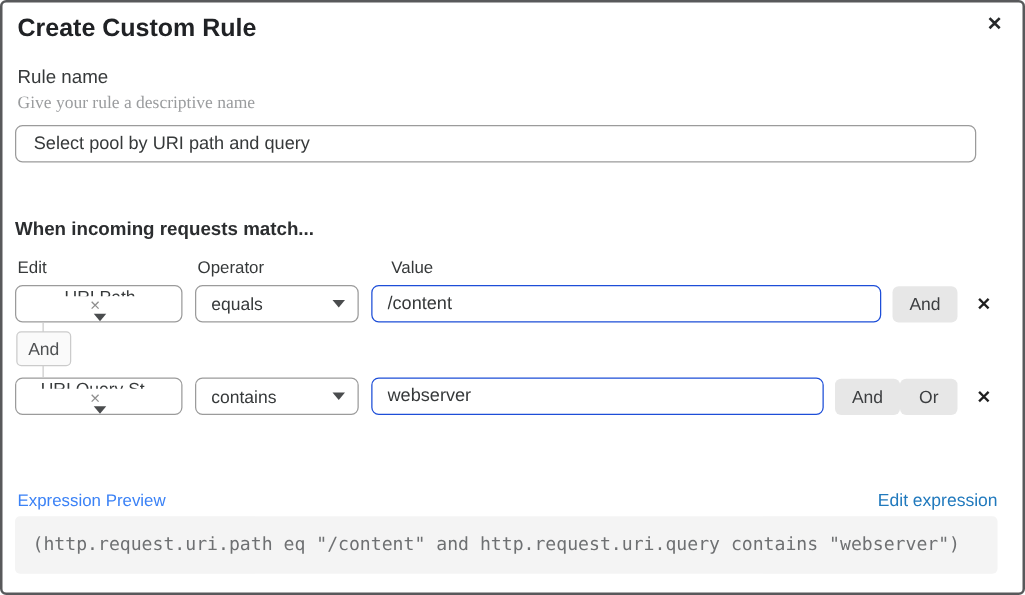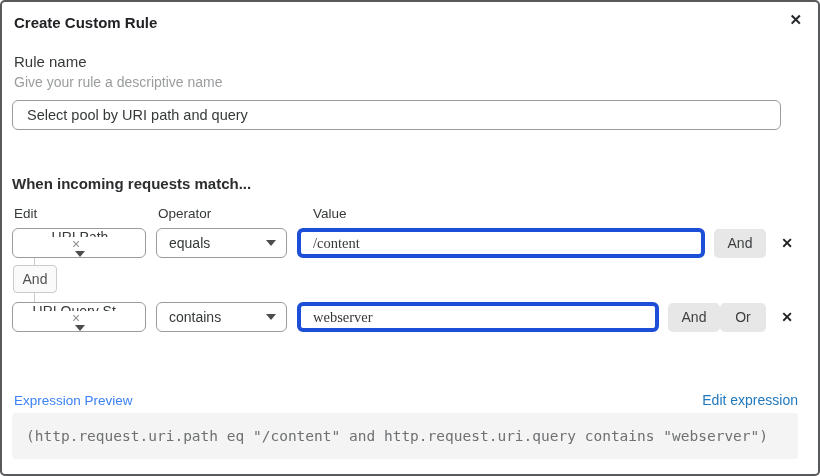--- a/index.html
+++ b/index.html
@@ -27,36 +27,37 @@
     background: transparent;
     font-size: 15px;
     font-weight: 700;
     color: #26282a;
     cursor: pointer;
     line-height: 20px;
     padding: 2px 4px;
   }
   .title {
     margin: 9px 0 0 2px;
-    font-size: 15px;
+    font-size: 20px;
     line-height: 24px;
     font-weight: 700;
     color: #202225;
   }
   .rule-label {
     margin: 18px 0 0 2px;
     font-size: 15px;
     line-height: 18px;
     color: #36393a;
   }
   .rule-hint {
     margin: 3px 0 0 2px;
     font-size: 14px;
     line-height: 17px;
     color: #9a9c9e;
+    font-family: Liberation Serif, serif;
   }
   .rule-input {
     margin-top: 9px;
     width: 769px;
     height: 30px;
     border: 1px solid #9b9b9b;
     border-radius: 6px;
     padding: 0 14px;
     font-family: "Liberation Sans", "DejaVu Sans", sans-serif;
     font-size: 14.5px;
@@ -119,24 +120,24 @@
     width: 0; height: 0;
     border-left: 5px solid transparent;
     border-right: 5px solid transparent;
     border-top: 6px solid #4a4c4e;
     flex: 0 0 auto;
   }
   .value-input {
     flex: 1;
     margin-left: 10px;
     height: 30px;
-    border: 4px solid #1d4ed8;
+    border: 1px solid #1d4ed8;
     border-radius: 6px;
     padding: 0 12px;
-    font-family: Liberation Serif, serif;
+    font-family: Liberation Sans, sans-serif;
     font-size: 14.5px;
     color: #36393a;
     outline: none;
     background: #fff;
   }
   .row-btn {
     height: 29px;
     border: none;
     border-radius: 5px;
     background: #e7e7e7;

